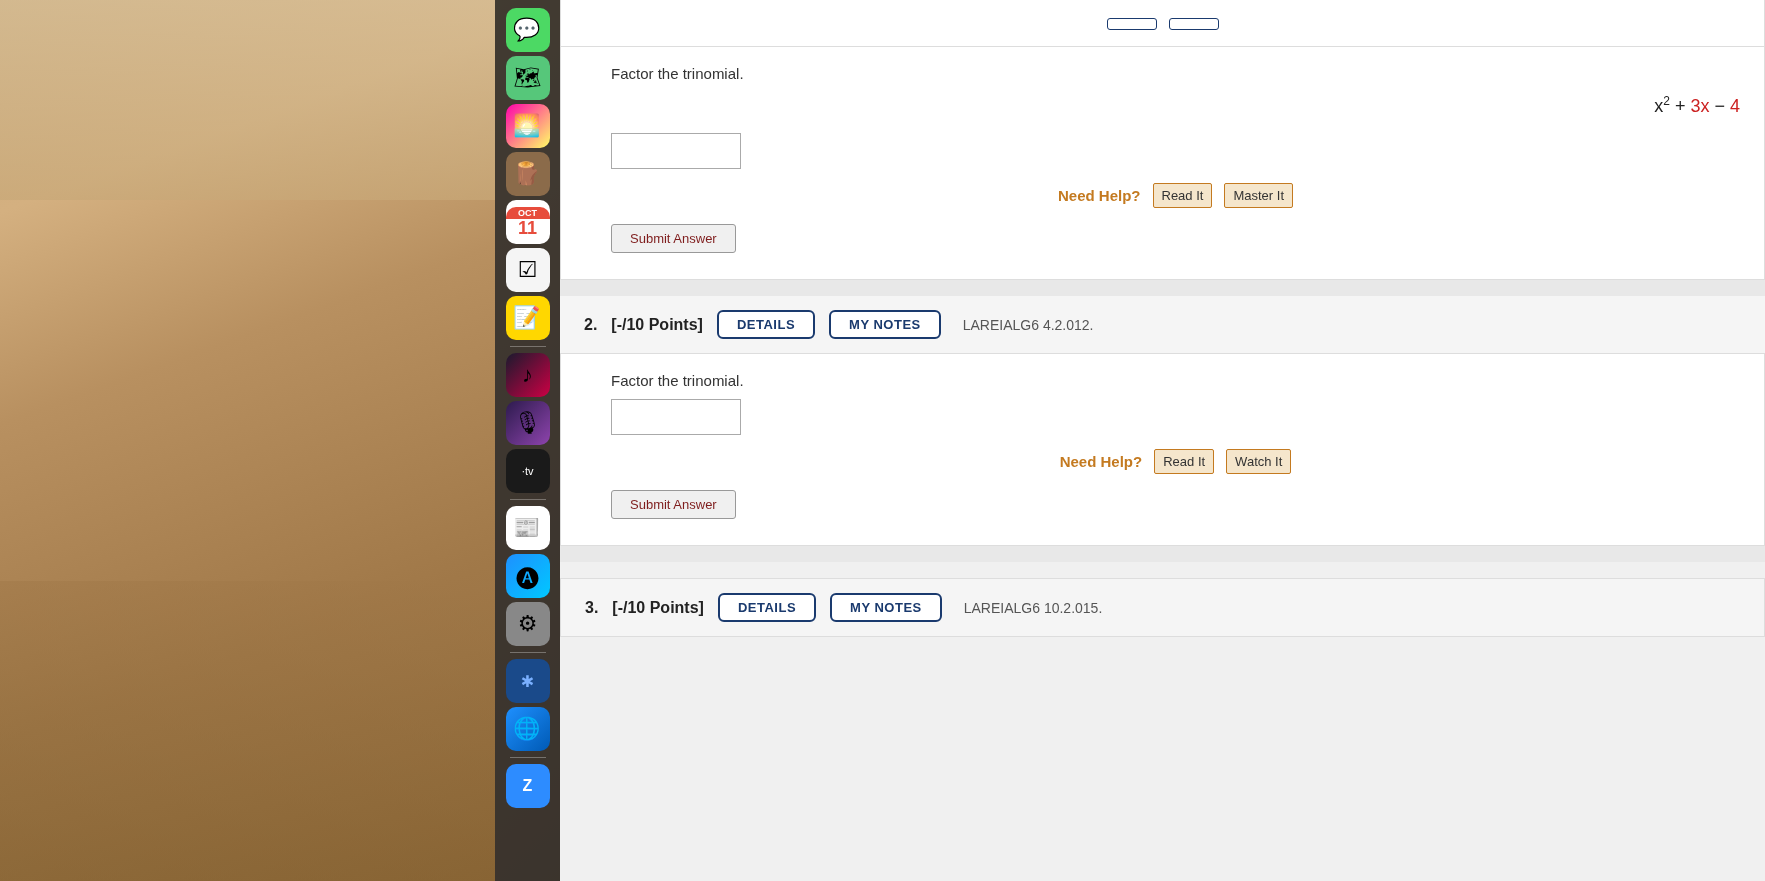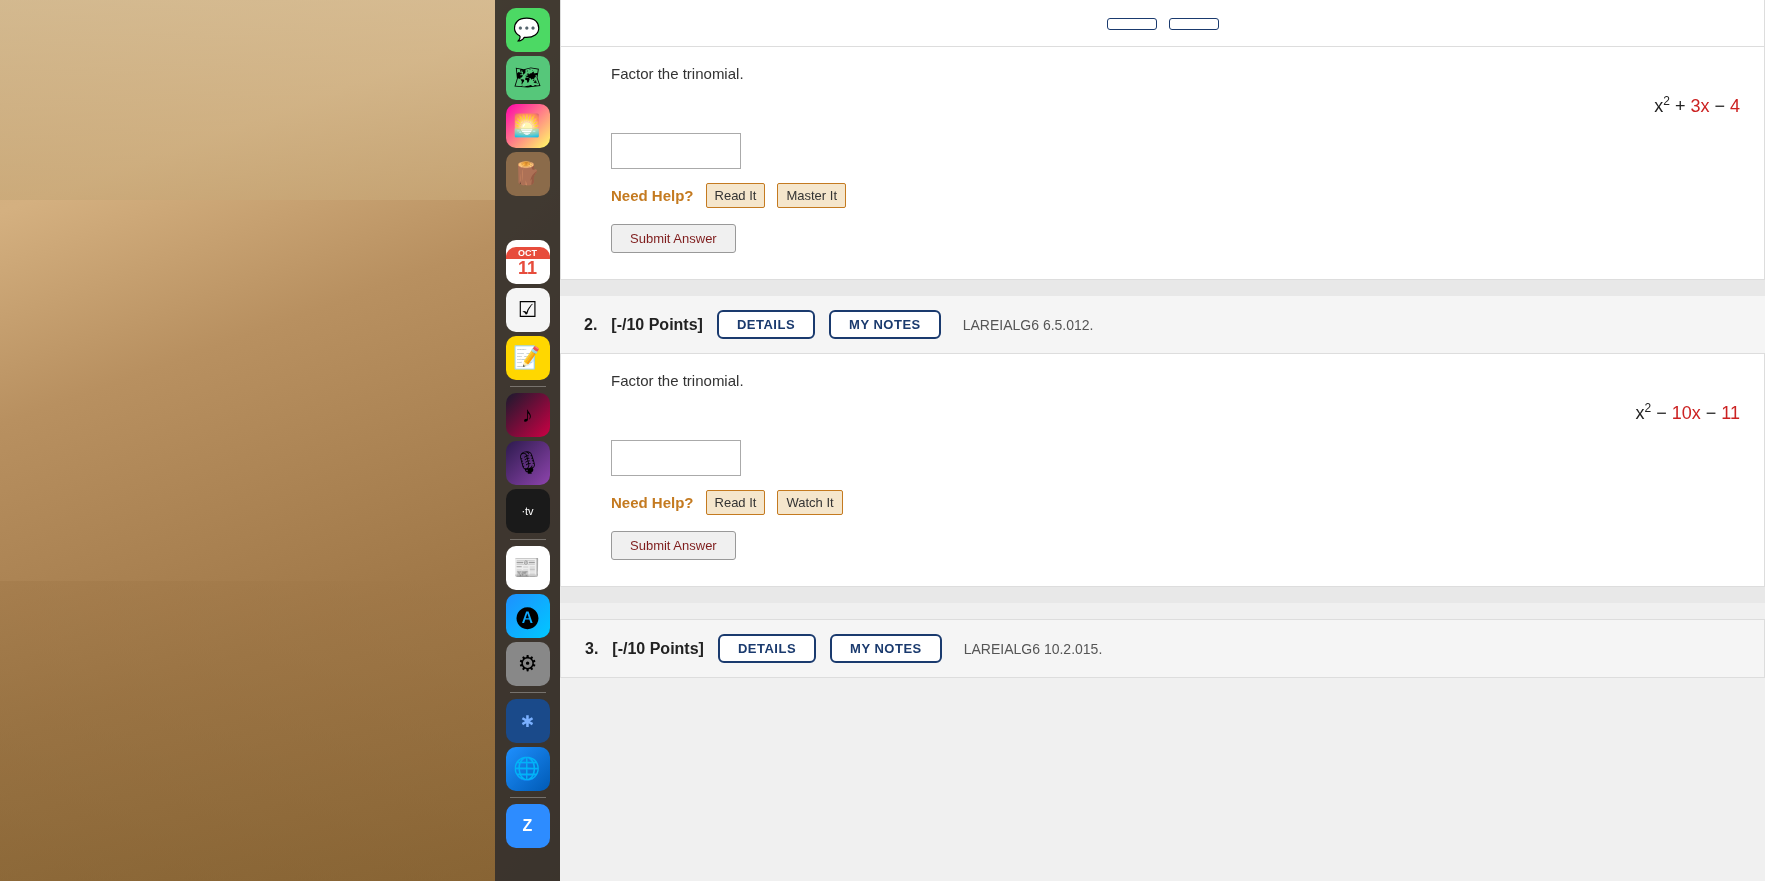--- a/index.html
+++ b/index.html
@@ -104,20 +104,21 @@
       display: inline-block;
       background: white;
       margin-bottom: 14px;
     }
 
     .need-help-row {
       display: flex;
       align-items: center;
       gap: 12px;
       margin-bottom: 16px;
+      justify-content: center;
     }
 
     .need-help-label {
       color: #c47a20;
       font-weight: bold;
       font-size: 15px;
     }
 
     .help-btn {
       border: 1.5px solid #c47a20;
@@ -214,21 +215,21 @@
 
   <div style="position:absolute;top:0;left:0;width:495px;height:200px;background:linear-gradient(180deg,#d8c098 0%,#c8a878 100%);opacity:0.7;"></div>
 
   <div style="position:absolute;bottom:0;left:0;width:495px;height:300px;background:linear-gradient(0deg,#806030 0%,#a07848 100%);opacity:0.5;"></div>
 
   <div class="dock">
     <div class="dock-icon" style="background:#4cd964;">💬</div>
     <div class="dock-icon" style="background:#56c77a;">🗺</div>
     <div class="dock-icon" style="background:linear-gradient(135deg,#f0a 0%,#ff6 100%);">🌅</div>
     <div class="dock-icon" style="background:#8b6b4a;">🪵</div>
-    <div class="dock-icon" style="background:white;color:#e74c3c;font-size:13px;font-weight:bold;flex-direction:column;gap:0;margin-top:40px;">
+    <div class="dock-icon" style="background:white;color:#e74c3c;font-size:13px;font-weight:bold;flex-direction:column;gap:0;">
       <span style="background:#e74c3c;color:white;width:100%;text-align:center;font-size:9px;border-radius:10px 10px 0 0;padding:1px 0;">OCT</span>
       <span style="color:#e74c3c;font-size:18px;font-weight:bold;line-height:1;">11</span>
     </div>
     <div class="dock-icon" style="background:#f5f5f5;">☑</div>
     <div class="dock-icon" style="background:#ffd700;">📝</div>
     <div class="dock-divider"></div>
     <div class="dock-icon" style="background:linear-gradient(135deg,#1a1a2e,#cc0044);">♪</div>
     <div class="dock-icon" style="background:linear-gradient(135deg,#2d1b4e,#8e44ad);">🎙</div>
     <div class="dock-icon" style="background:#1a1a1a;color:white;font-size:11px;">·tv</div>
     <div class="dock-divider"></div>
@@ -272,28 +273,25 @@
   </div>
 
   <div class="section-gap"></div>
 
   <div>
     <div class="problem-header">
       <span class="problem-number">2.</span>
       <span class="problem-number">[-/10 Points]</span>
       <button class="header-btn">DETAILS</button>
       <button class="header-btn">MY NOTES</button>
-      <span class="problem-ref">LAREIALG6 6.5.012.</span>
+      <span class="problem-ref">LAREIALG6 4.2.012.</span>
     </div>
     <div class="problem-block">
       <div class="problem-body">
         <p class="problem-intro">Factor the trinomial.</p>
-        <div class="math-expression">
-          x<sup>2</sup> − <span class="math-red">10x</span> − <span class="math-red">11</span>
-        </div>
         <div>
           <input type="text" class="answer-box" style="border: 1px solid rgb(170, 170, 170); padding: 4px 8px; font-size: 14px;">
         </div>
         <div class="need-help-row">
           <span class="need-help-label">Need Help?</span>
           <button class="help-btn">Read It</button>
           <button class="help-btn">Watch It</button>
         </div>
         <div class="submit-row">
           <button class="submit-btn">Submit Answer</button>

